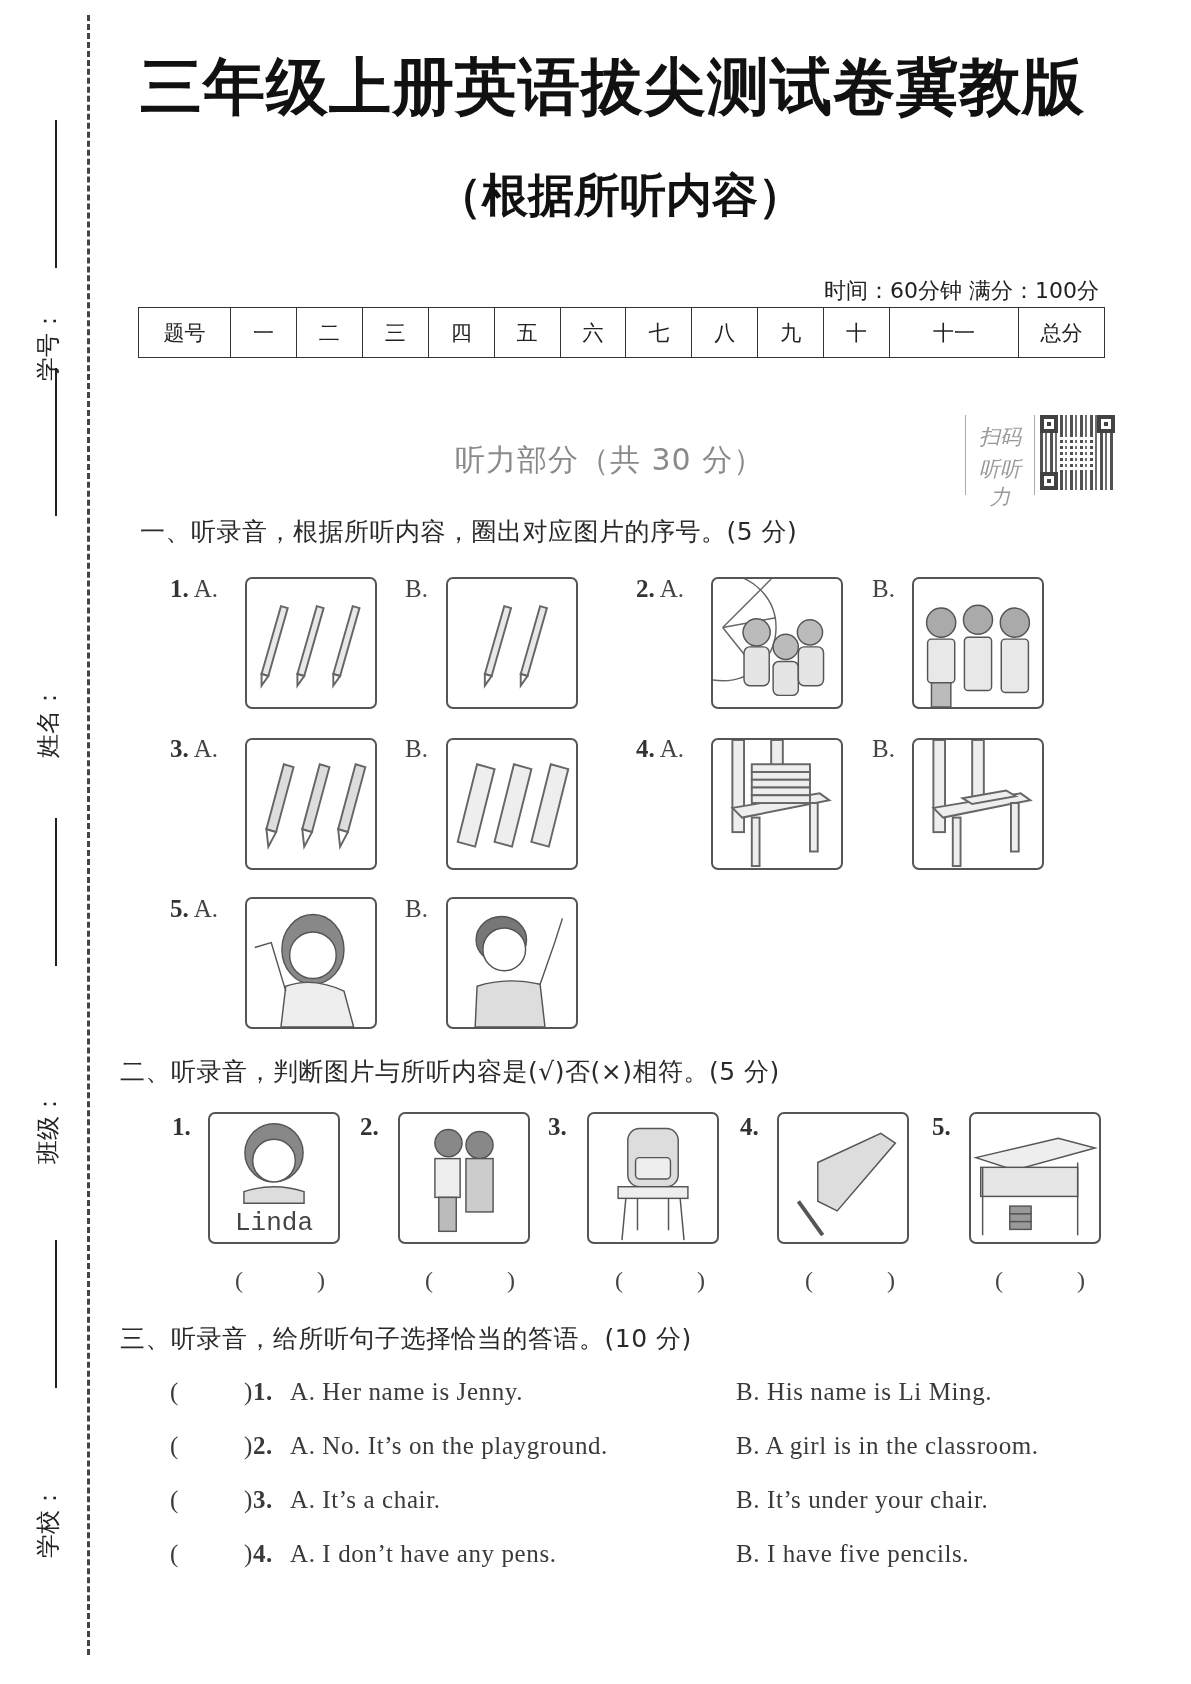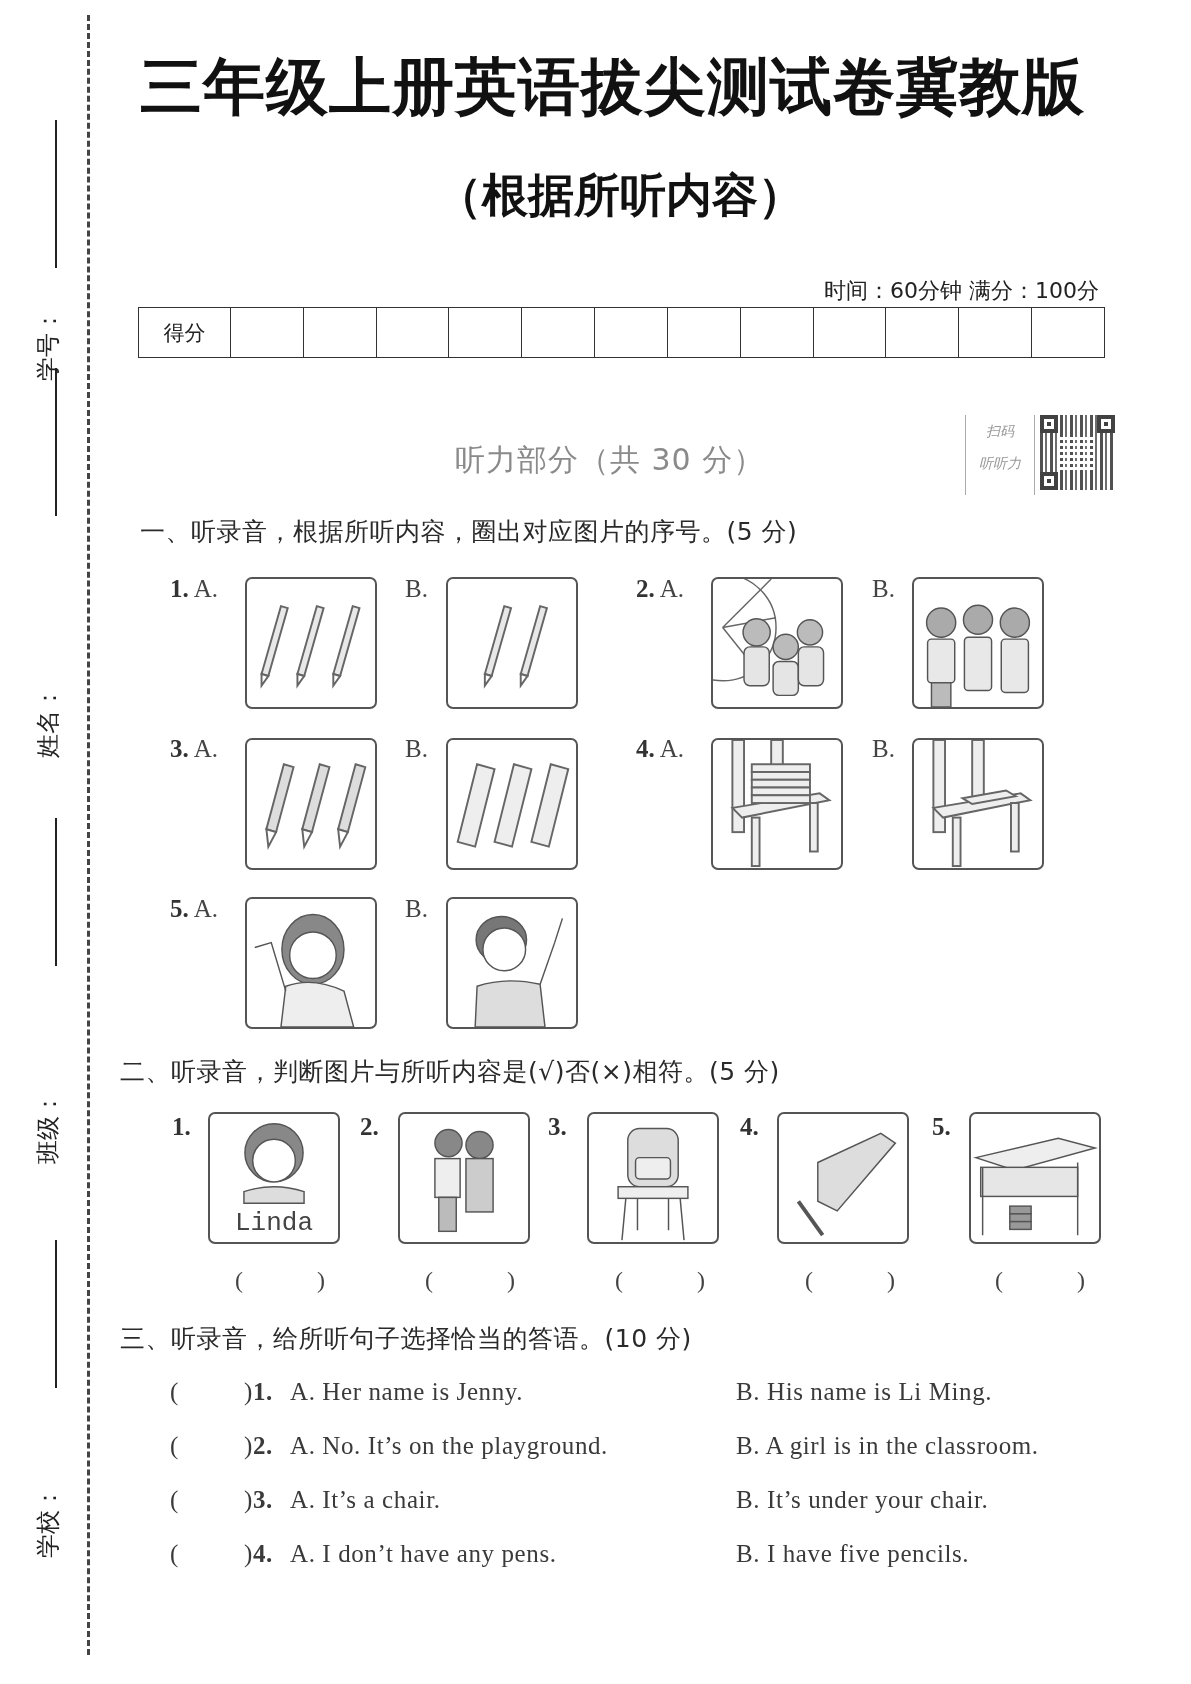--- a/index.html
+++ b/index.html
@@ -17,21 +17,21 @@
     .time-info { position: absolute; top: 276px; right: 92px; font-size: 22px; color: #222; }
 
     table.score { position: absolute; top: 307px; left: 138px; width: 967px; border-collapse: collapse; font-size: 21px; }
     table.score td { border: 1.5px solid #333; height: 50px; text-align: center; color: #222; }
     table.score td.first { width: 92px; }
 
     .listening-head { position: absolute; top: 440px; left: 455px; font-size: 30px; color: #8a8a8a; letter-spacing: 1px; }
     .qr-box { position: absolute; top: 415px; left: 965px; width: 70px; height: 80px; }
     .qr-bracket { position: absolute; top: 0; left: 0; width: 70px; height: 80px; border-left: 1.5px solid #aaa; border-right: 1.5px solid #aaa; }
     .qr-bracket::before, .qr-bracket::after { content: ""; position: absolute; left: 0; right: 0; height: 0; }
-    .qr-text { position: absolute; left: 4px; width: 62px; text-align: center; font-size: 14px; color: #999; font-family: Liberation Mono, monospace; font-style: italic; }
+    .qr-text { position: absolute; left: 4px; width: 62px; text-align: center; font-size: 21px; color: #999; font-family: Liberation Mono, monospace; font-style: italic; }
     .qr-code { position: absolute; top: 415px; left: 1040px; width: 75px; height: 75px;
       background:
         repeating-linear-gradient(90deg, #333 0 3px, #fff 3px 5px, #555 5px 7px, #fff 7px 10px),
         #fff; opacity: .85; }
     .qr-code::before { content: ""; position: absolute; inset: 20px; background: repeating-linear-gradient(0deg, #fff 0 3px, transparent 3px 6px); }
     .qr-finder { position: absolute; width: 18px; height: 18px; border: 4px solid #222; background: #fff; }
     .qr-finder::after { content: ""; position: absolute; inset: 3px; background: #222; }
 
     .section-title { position: absolute; left: 120px; font-size: 25px; color: #2a2a2a; letter-spacing: 0.5px; }
 
@@ -66,34 +66,34 @@
 
 <div class="bind-rule" style="top:1240px;height:148px;"></div>
 <div class="bind-label" style="top:1522px;">学校：</div>
 
 <div class="title">三年级上册英语拔尖测试卷冀教版</div>
 <div class="subtitle">（根据所听内容）</div>
 <div class="time-info">时间：60分钟  满分：100分</div>
 
 <table class="score">
   <tbody>
-  <tr>
-    <td class="first">得分</td>
-    <td></td>
-    <td></td>
-    <td></td>
-    <td></td>
-    <td></td>
-    <td></td>
-    <td></td>
-    <td></td>
-    <td></td>
-    <td></td>
-    <td></td>
-    <td></td>
+      <tr>
+    <td class="first">题号</td>
+    <td>一</td>
+    <td>二</td>
+    <td>三</td>
+    <td>四</td>
+    <td>五</td>
+    <td>六</td>
+    <td>七</td>
+    <td>八</td>
+    <td>九</td>
+    <td>十</td>
+    <td>十一</td>
+    <td style="width:86px">总分</td>
   </tr>
 </tbody>
   </table>
 
 <div class="listening-head">听力部分（共 30 分）</div>
 <div class="qr-box">
   <div class="qr-bracket"></div>
   <div class="qr-text" style="top:8px;">扫码</div>
   <div class="qr-text" style="top:40px;">听听力</div>
 </div>

